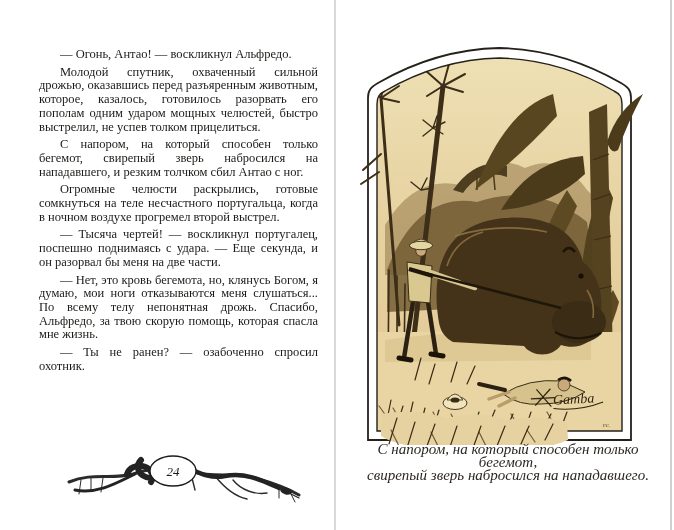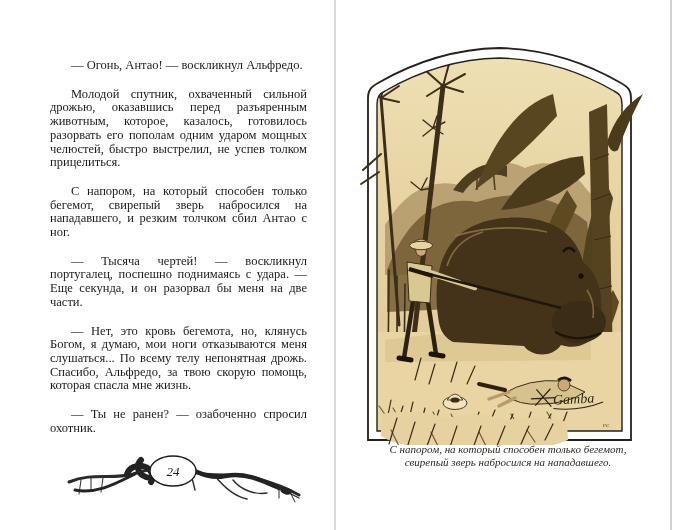--- a/index.html
+++ b/index.html
@@ -7,39 +7,40 @@
     width:674px;height:530px;position:relative;overflow:hidden;
     background:#ffffff;
     font-family:"Liberation Serif","DejaVu Serif",serif;
   }
   .gutter{position:absolute;left:334px;top:0;width:2px;height:530px;background:#dbd9d6;}
   .right-edge{position:absolute;left:670px;top:0;width:2px;height:530px;background:#d2d0cc;}
   .text-col{
     position:absolute;left:35px;top:44px;width:287px;
     color:#1d1b18;font-size:12.5px;line-height:13.7px;text-align:justify;
   }
-  .text-col p{margin:15px;text-indent:21px;}
+  .text-col p{margin:4px;text-indent:21px;}
   .ornament{position:absolute;left:65px;top:438px;}
   .illustration{position:absolute;left:355px;top:40px;}
   .caption{
     position:absolute;left:360px;top:443px;width:296px;
-    text-align:center;font-style:italic;font-size:11px;line-height:13px;color:#2b2723;
+    text-align:center;font-style:italic;font-size:15px;line-height:13px;color:#2b2723;
   }
 </style>
 </head>
 <body>
 
 <div class="gutter"></div>
 <div class="right-edge"></div>
 
 <div>
   <div class="text-col">
     <p>— Огонь, Антао! — воскликнул Альфредо.</p>
     <p>Молодой спутник, охваченный сильной дрожью, оказавшись перед разъяренным животным, которое, казалось, готовилось разорвать его пополам одним ударом мощных челюстей, быстро выстрелил, не успев толком прицелиться.</p>
     <p>С напором, на который способен только бегемот, свирепый зверь набросился на нападавшего, и резким толчком сбил Антао с ног.</p>
+    <p>Огромные челюсти раскрылись, готовые сомкнуться на теле несчастного португальца, когда в ночном воздухе прогремел второй выстрел.</p>
     <p>— Тысяча чертей! — воскликнул португалец, поспешно поднимаясь с удара. — Еще секунда, и он разорвал бы меня на две части.</p>
     <p>— Нет, это кровь бегемота, но, клянусь Богом, я думаю, мои ноги отказываются меня слушаться... По всему телу непонятная дрожь. Спасибо, Альфредо, за твою скорую помощь, которая спасла мне жизнь.</p>
     <p>— Ты не ранен? — озабоченно спросил охотник.</p>
   </div>
 
   <svg class="ornament" width="240" height="75" viewBox="0 0 240 75">
 
     <g stroke="#2b2b2b" fill="none" stroke-linecap="round">
       <path d="M4,44 C28,34 46,42 68,36 C92,28 112,30 128,34 C150,40 168,34 190,40 C208,45 222,50 234,57" stroke-width="3"></path>
       <path d="M150,38 C158,48 168,58 182,61 M168,42 C176,52 190,57 202,55 M126,36 L130,52 M96,34 L98,46" stroke-width="1.4"></path>

